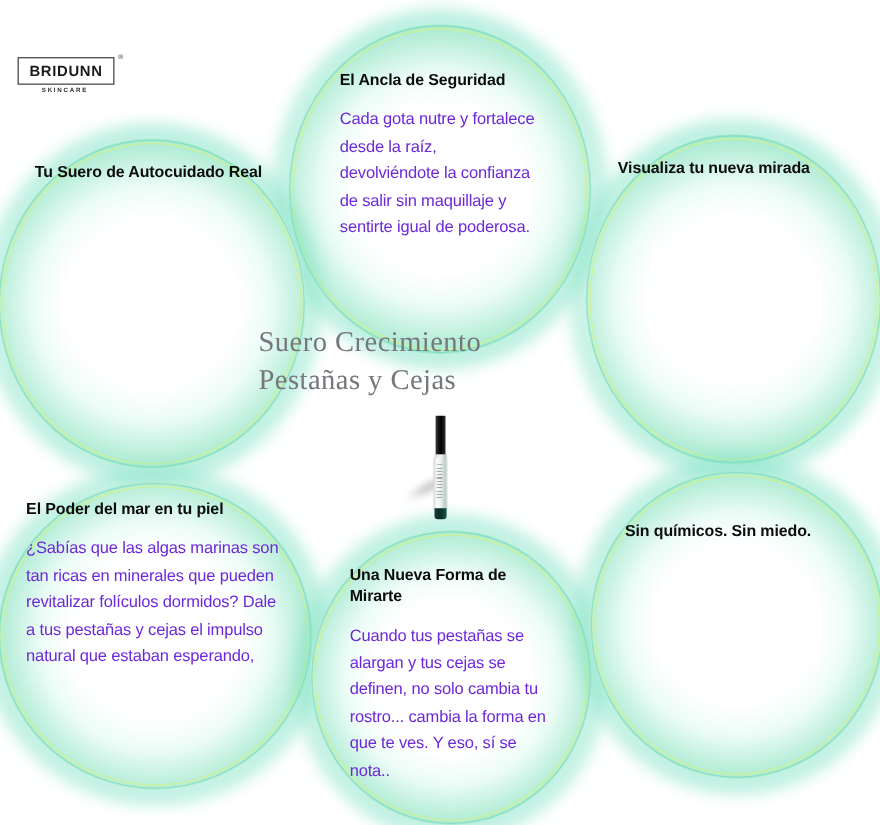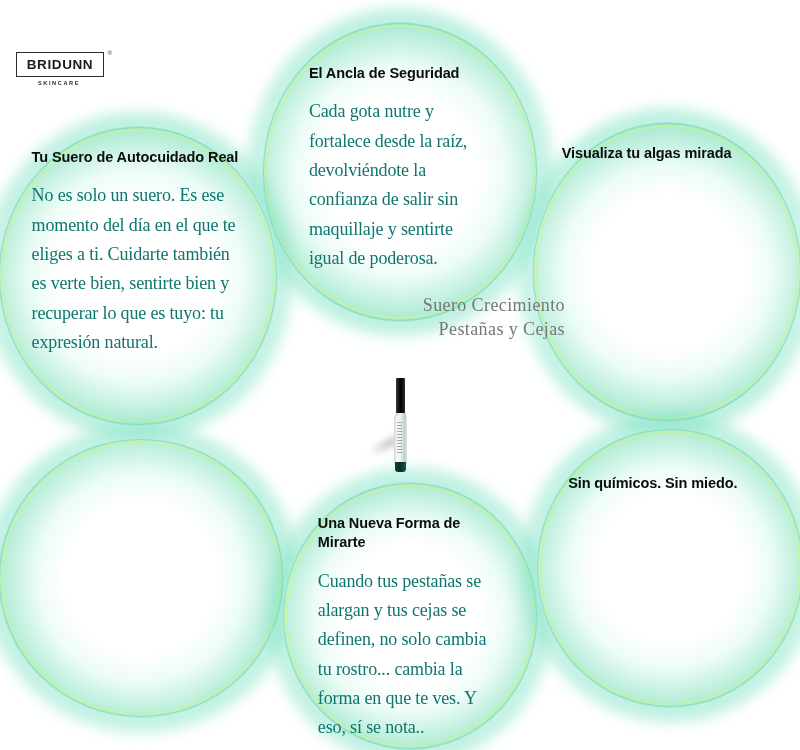--- a/index.html
+++ b/index.html
@@ -132,24 +132,24 @@
   .bubble .b-title {
     font-family: "Liberation Sans", sans-serif;
     font-weight: bold;
     font-size: 14.5px;
     line-height: 1.33;
     color: #0c0c0c;
     margin: 0 0 14px 0;
     letter-spacing: -0.1px;
   }
   .bubble .b-body {
-    font-family: Liberation Serif, serif;
-    font-size: 18px;
+    font-family: Liberation Sans, sans-serif;
+    font-size: 15px;
     line-height: 1.63;
-    color: #0f766e;
+    color: #6d28d9;
     margin: 0;
     letter-spacing: -0.15px;
   }
 
   
   #bubble-top    { left: 262px; top: 22px;  width: 276px; height: 300px; padding-top: 42px; }
   #bubble-left   { left: -2px;  top: 126px; width: 280px; height: 300px; padding-top: 22px; }
   #bubble-right  { left: 532px; top: 122px; width: 270px; height: 300px; padding-top: 22px; }
   #bubble-botleft{ left: -2px;  top: 438px; width: 286px; height: 280px; padding-top: 16px; }
   #bubble-botmid { left: 282px; top: 482px; width: 256px; height: 268px; padding-top: 32px; }
@@ -162,24 +162,24 @@
   #bubble-botmid .content { width: 72%; }
   #bubble-botright .content{width: 76%; margin-top: 24px; }
 
   
   #center-title {
     position: absolute;
     left: 50%;
     top: 294px;
     transform: translateX(-50%);
     width: 330px;
-    text-align: right;
+    text-align: left;
     z-index: 6;
     font-family: "Liberation Serif", serif;
-    font-size: 18px;
+    font-size: 26px;
     line-height: 1.33;
     color: #76767c;
     letter-spacing: 0.4px;
     white-space: pre-line;
   }
 
   
   #product {
     position: absolute;
     left: 393px;
@@ -274,39 +274,42 @@
     </div>
   </div>
 
   <div class="bubble" id="bubble-left">
     <div class="glow"></div>
     <div class="ring"></div>
     <div class="rim2"></div>
     <div class="rim"></div>
     <div class="content">
       <p class="b-title">Tu Suero de Autocuidado Real</p>
-      <p class="b-body">No es solo un suero. Es ese momento del día en el que te eliges a ti. Cuidarte también es verte bien, sentirte bien y recuperar lo que es tuyo: tu expresión natural.</p>
     </div>
   </div>
 
   <div class="bubble" id="bubble-right">
     <div class="glow"></div>
     <div class="ring"></div>
     <div class="rim2"></div>
     <div class="rim"></div>
     <div class="content">
-      <p class="b-title">Visualiza tu algas mirada</p>
+      <p class="b-title">Visualiza tu nueva mirada</p>
     </div>
   </div>
 
   <div class="bubble" id="bubble-botleft">
     <div class="glow"></div>
     <div class="ring"></div>
     <div class="rim2"></div>
     <div class="rim"></div>
+    <div class="content">
+      <p class="b-title">El Poder del mar en tu piel</p>
+      <p class="b-body">¿Sabías que las algas marinas son tan ricas en minerales que pueden revitalizar folículos dormidos? Dale a tus pestañas y cejas el impulso natural que estaban esperando,</p>
+    </div>
   </div>
 
   <div class="bubble" id="bubble-botmid">
     <div class="glow"></div>
     <div class="ring"></div>
     <div class="rim2"></div>
     <div class="rim"></div>
     <div class="content">
       <p class="b-title">Una Nueva Forma de Mirarte</p>
       <p class="b-body">Cuando tus pestañas se alargan y tus cejas se definen, no solo cambia tu rostro... cambia la forma en que te ves. Y eso, sí se nota..</p>

